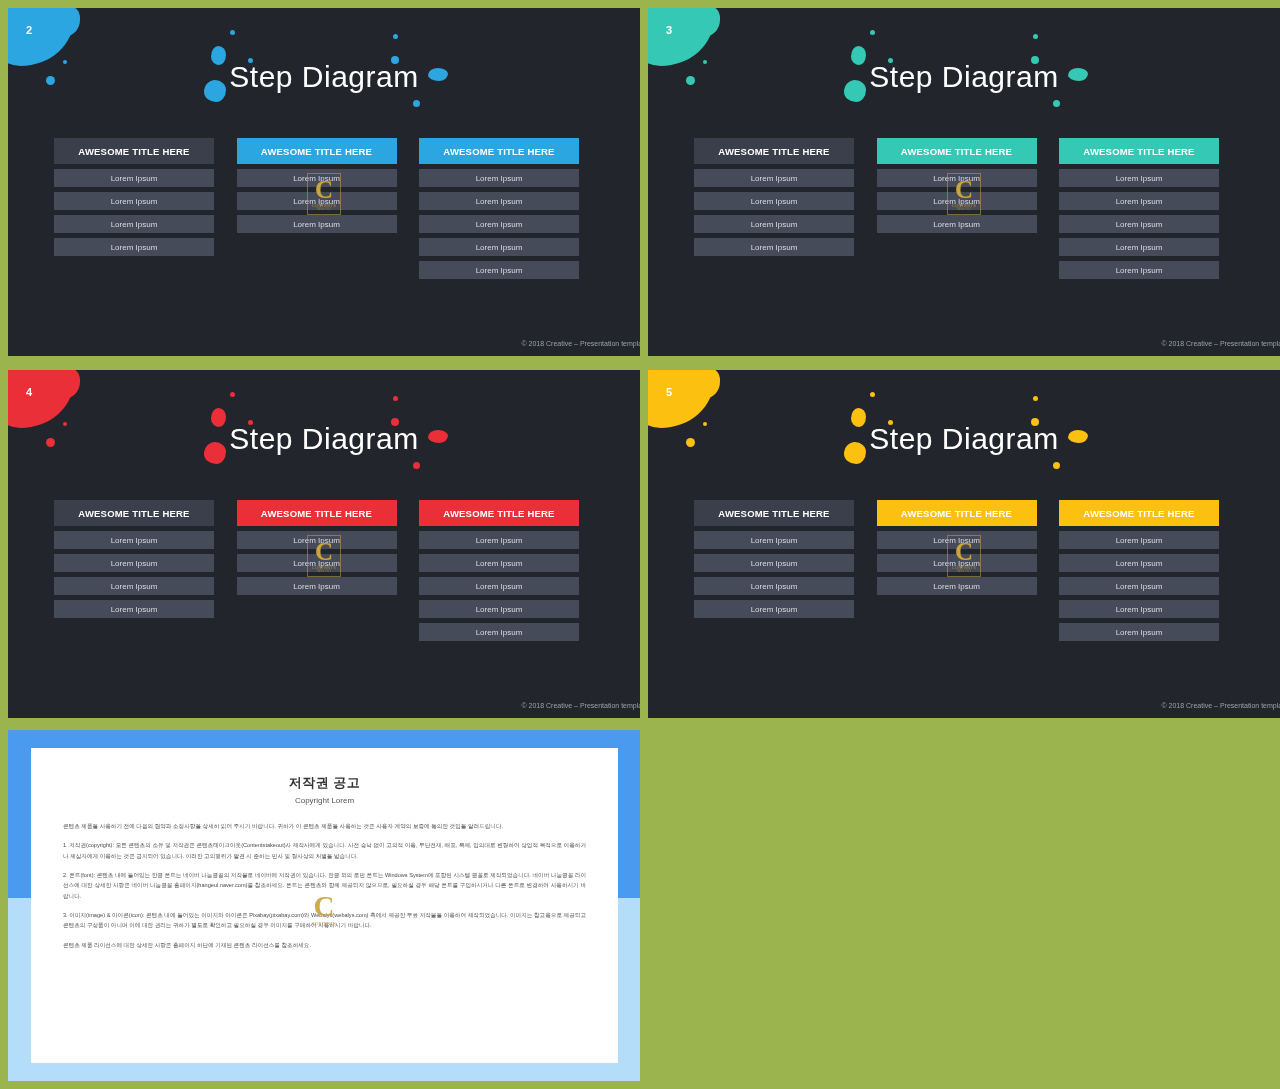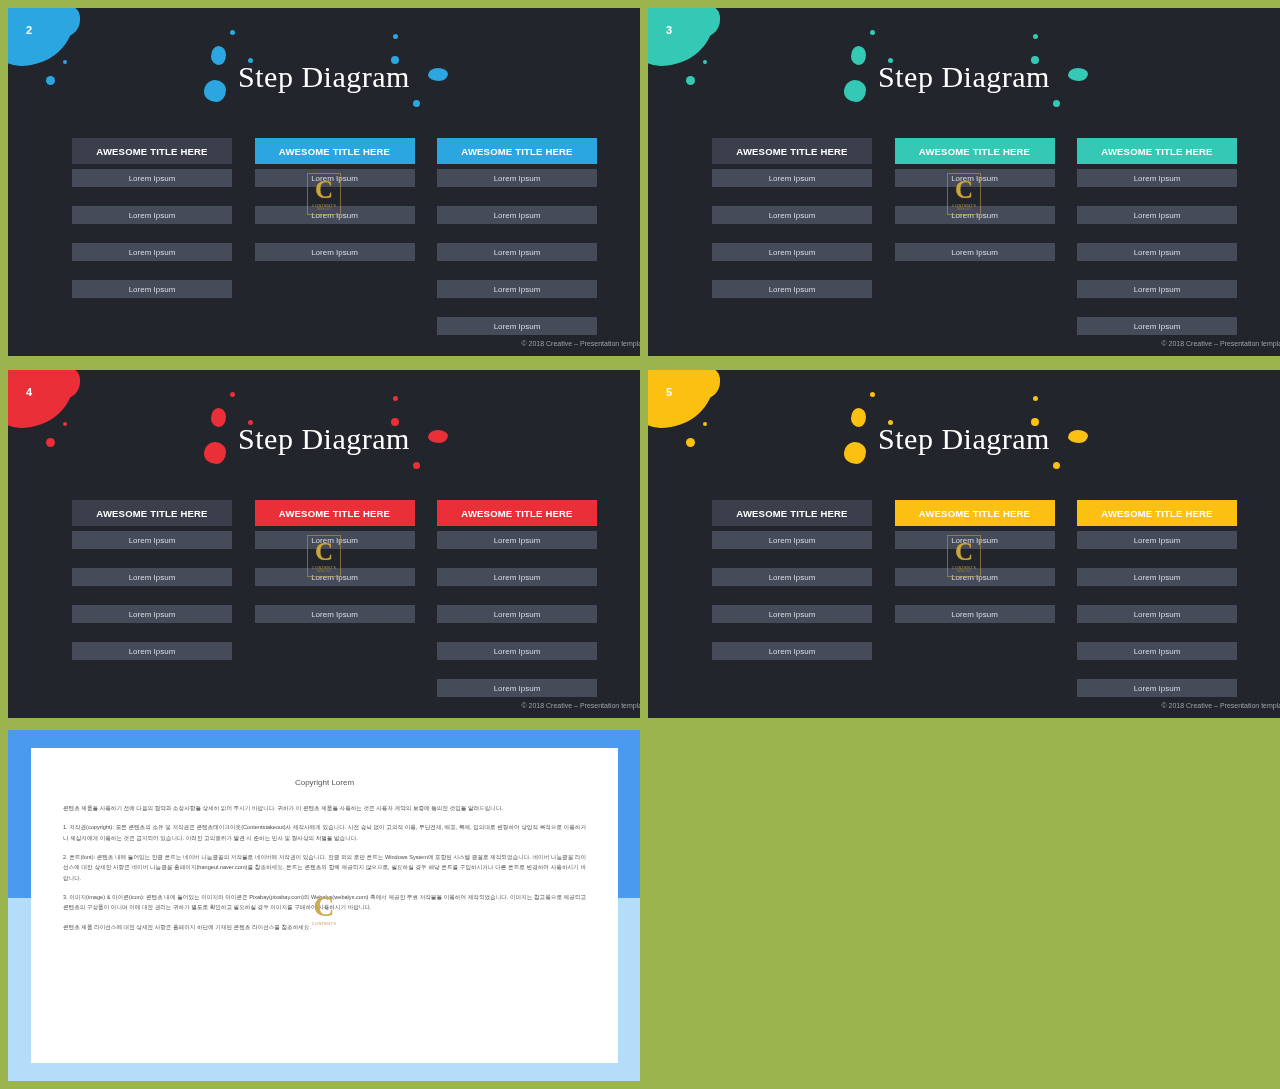--- a/index.html
+++ b/index.html
@@ -60,27 +60,26 @@
   .slide-title {
     position: absolute;
     left: 0; top: 52px;
     width: 100%;
     text-align: center;
     color: #ffffff;
     font-size: 30px;
     font-weight: 300;
     letter-spacing: 0.5px;
     z-index: 4;
-    font-family: Liberation Serif, serif;
   }
 
   
   .columns {
     position: absolute;
-    left: 64px; top: 130px;
+    left: 46px; top: 130px;
     width: 525px;
     display: flex;
     justify-content: space-between;
     z-index: 3;
   }
   .col { width: 160px; }
   .col-head {
     height: 26px;
     display: flex;
     align-items: center;
@@ -93,21 +92,21 @@
   }
   .col-head.dark { background: #3a3f4b; }
   .col-item {
     height: 18px;
     background: #454b59;
     display: flex;
     align-items: center;
     justify-content: center;
     color: #d8dbe2;
     font-size: 8px;
-    margin-bottom: 19px;
+    margin-bottom: 5px;
   }
 
   
   .watermark {
     position: absolute;
     left: 50%; top: 165px;
     transform: translateX(-50%);
     width: 34px; height: 42px;
     border: 1px solid rgba(196,160,72,0.55);
     display: flex;
@@ -391,20 +390,21 @@
           <div class="wm-label">CONTENTS</div>
           <div class="wm-sub">TAKEOUT</div>
         </div>
         <div class="slide-footer">© 2018 Creative  –  Presentation template</div>
       </div>
     </div>
 
   <div class="copyright-slide">
     <div class="cp-bluetop"></div>
     <div class="cp-paper">
+      <div class="cp-title-ko">저작권 공고</div>
       <div class="cp-title-en">Copyright Lorem</div>
       <div class="cp-para">콘텐츠 제품을 사용하기 전에 다음의 협약과 소정사항을 상세히 읽어 주시기 바랍니다. 귀하가 이 콘텐츠 제품을 사용하는 것은 사용자 계약의 보증에 동의한 것임을 알려드립니다.</div>
       <div class="cp-para">1. 저작권(copyright): 모든 콘텐츠의 소유 및 저작권은 콘텐츠테이크아웃(Contentstakeout)사 제작사에게 있습니다. 사전 승낙 없이 고의적 이용, 무단전재, 배포, 복제, 임의대로 변형하여 상업적 목적으로 이용하거나 제삼자에게 이용하는 것은 금지되어 있습니다. 이러한 고의행위가 발견 시 준하는 민사 및 형사상의 처벌을 받습니다.</div>
       <div class="cp-para">2. 폰트(font): 콘텐츠 내에 들어있는 한글 폰트는 네이버 나눔글꼴의 저작물로 네이버에 저작권이 있습니다. 한글 외의 로만 폰트는 Windows System에 포함된 시스템 글꼴로 제작되었습니다. 네이버 나눔글꼴 라이선스에 대한 상세한 사항은 네이버 나눔글꼴 홈페이지(hangeul.naver.com)를 참조하세요. 폰트는 콘텐츠와 함께 제공되지 않으므로, 필요하실 경우 해당 폰트를 구입하시거나 다른 폰트로 변경하여 사용하시기 바랍니다.</div>
       <div class="cp-para">3. 이미지(image) &amp; 아이콘(icon): 콘텐츠 내에 들어있는 이미지와 아이콘은 Pixabay(pixabay.com)와 Webalys(webalys.com) 측에서 제공한 무료 저작물을 이용하여 제작되었습니다. 이미지는 참고용으로 제공되고 콘텐츠의 구성품이 아니며 이에 대한 권리는 귀하가 별도로 확인하고 필요하실 경우 이미지를 구매하여 사용하시기 바랍니다.</div>
       <div class="cp-para">콘텐츠 제품 라이선스에 대한 상세한 사항은 홈페이지 하단에 기재된 콘텐츠 라이선스를 참조하세요.</div>
     </div>
     <div class="cp-watermark">
       <div class="wm-c">C</div>
       <div class="wm-label">CONTENTS</div>

